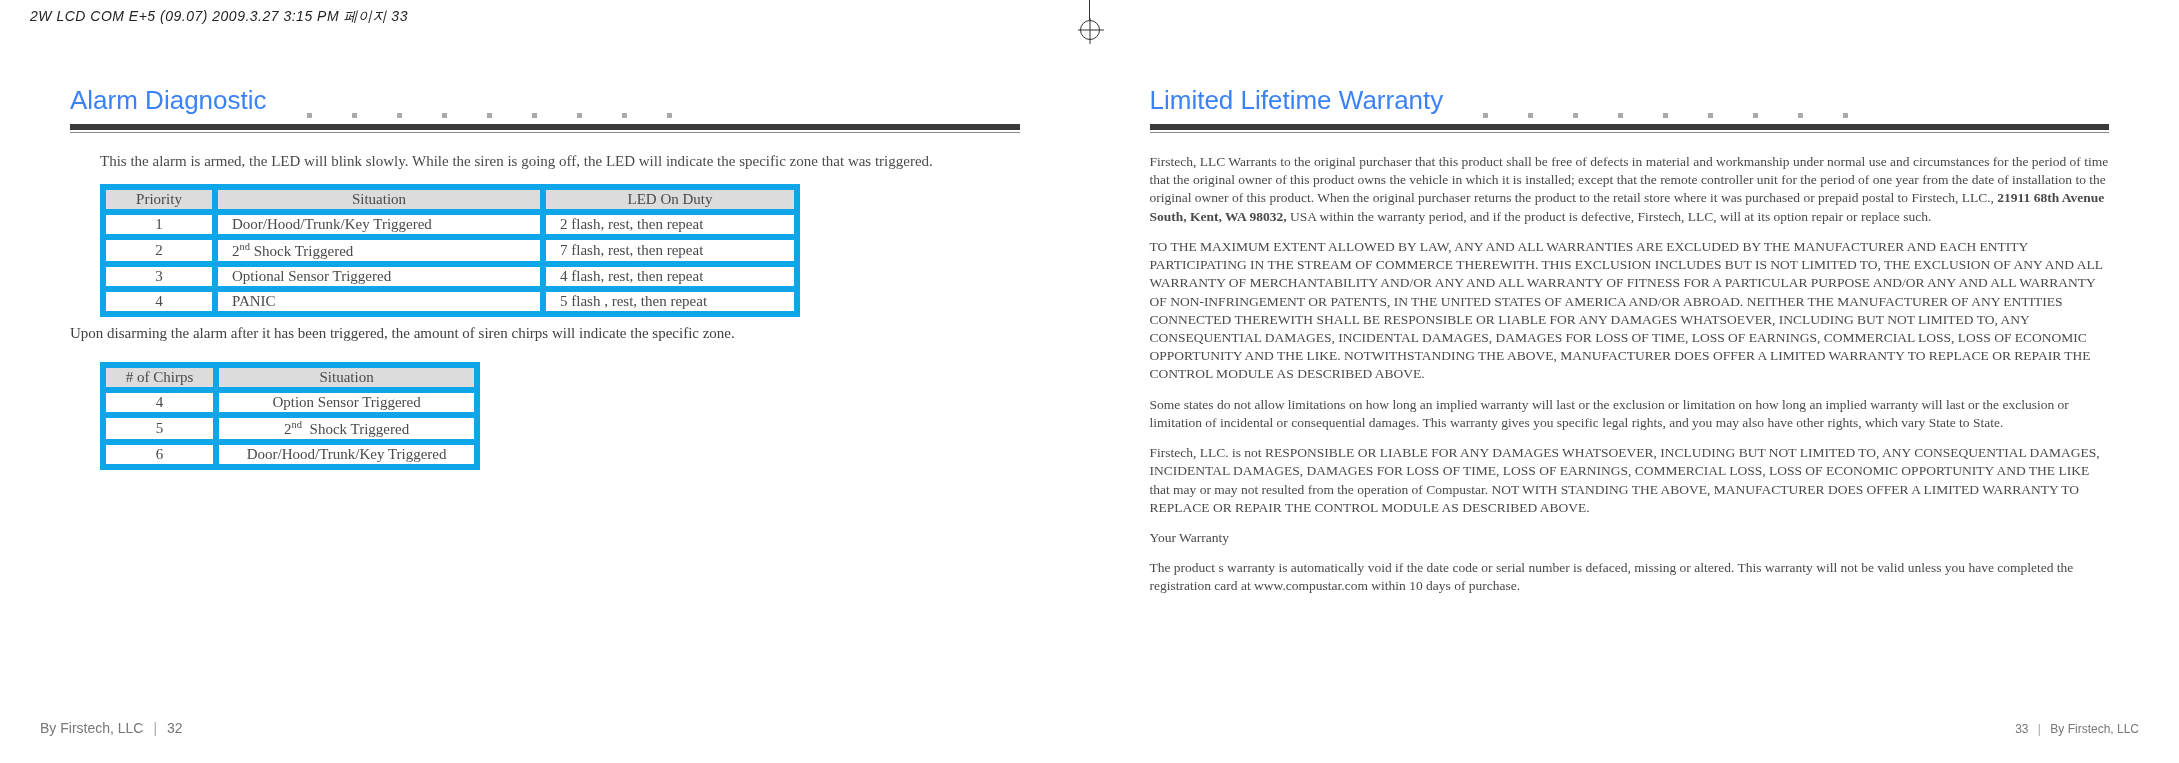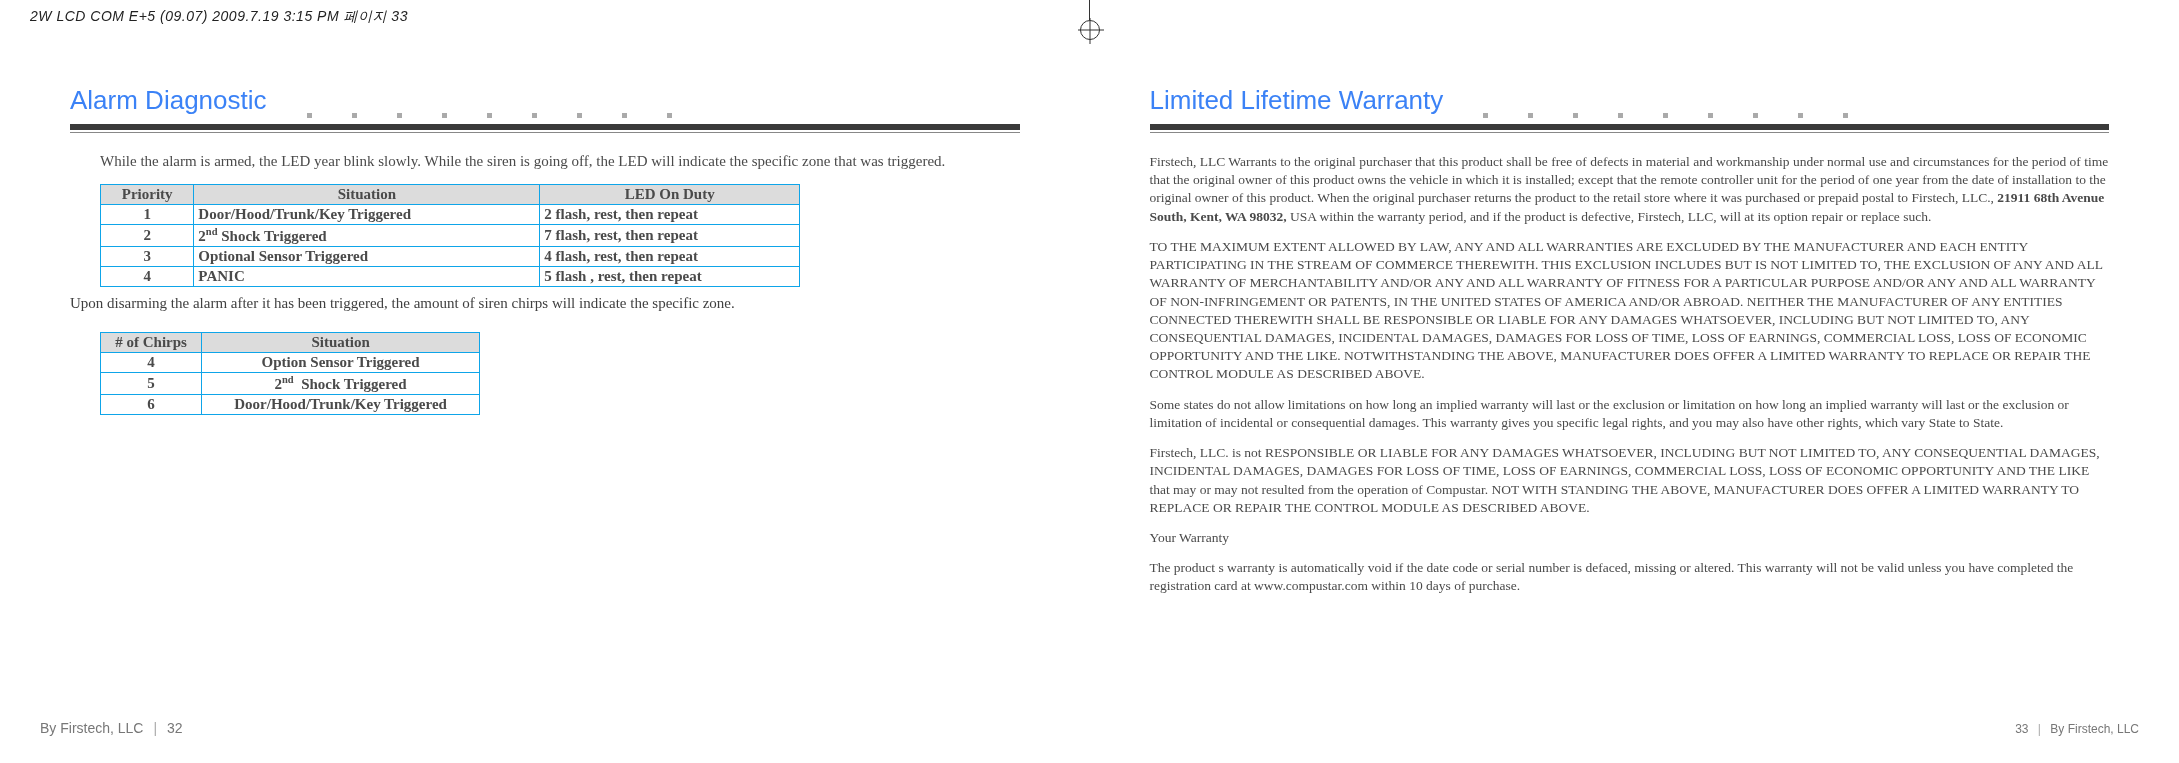--- a/index.html
+++ b/index.html
@@ -89,24 +89,24 @@
 
   table {
     border-collapse: collapse;
     margin: 0 0 8px 30px;
     font-size: 15px;
     color: #4a4a4a;
   }
   table.t1 { width: 700px; }
   table.t2 { width: 380px; }
   th, td {
-    border: 1px solid #0ea5e9;
-    padding: 1px 4px;
+    border: 6px solid #0ea5e9;
+    padding: 1px 14px;
     text-align: left;
-    font-weight: bold;
+    font-weight: normal;
   }
   th {
     background: #dcdcdc;
     text-align: center;
   }
   td.center { text-align: center; }
   sup { font-size: 0.7em; }
 
   .note {
     font-size: 15px;
@@ -137,21 +137,21 @@
     right: 40px;
     font-size: 12px;
     color: #777;
     font-family: Arial, sans-serif;
   }
   .footer-left .sep, .footer-right .sep { margin: 0 6px; color:#aaa; }
 </style>
 </head>
 <body>
 
-<div class="print-header">2W LCD COM E+5 (09.07)  2009.7.19 3:15 PM  페이지 33</div>
+<div class="print-header">2W LCD COM E+5 (09.07)  2009.3.27 3:15 PM  페이지 33</div>
 
 <div class="crop-top">
   <div class="vline"></div>
   <div class="circ"></div>
 </div>
 
 <div class="spread">
 
   <div class="page">
     <div class="title-row">
@@ -164,21 +164,21 @@
           <span></span>
           <span></span>
           <span></span>
           <span></span>
           <span></span>
       </div>
     </div>
     <div class="hr-thick"></div>
     <div class="hr-thin"></div>
 
-    <p class="intro">While the alarm is armed, the LED year blink slowly. While the siren is going off, the LED will indicate the specific zone that was triggered.</p>
+    <p class="intro">This the alarm is armed, the LED will blink slowly. While the siren is going off, the LED will indicate the specific zone that was triggered.</p>
 
     <table class="t1">
       <tbody>
           <tr>
         <th>Priority</th>
         <th>Situation</th>
         <th>LED On Duty</th>
       </tr>
       <tr>
         <td class="center">1</td>

